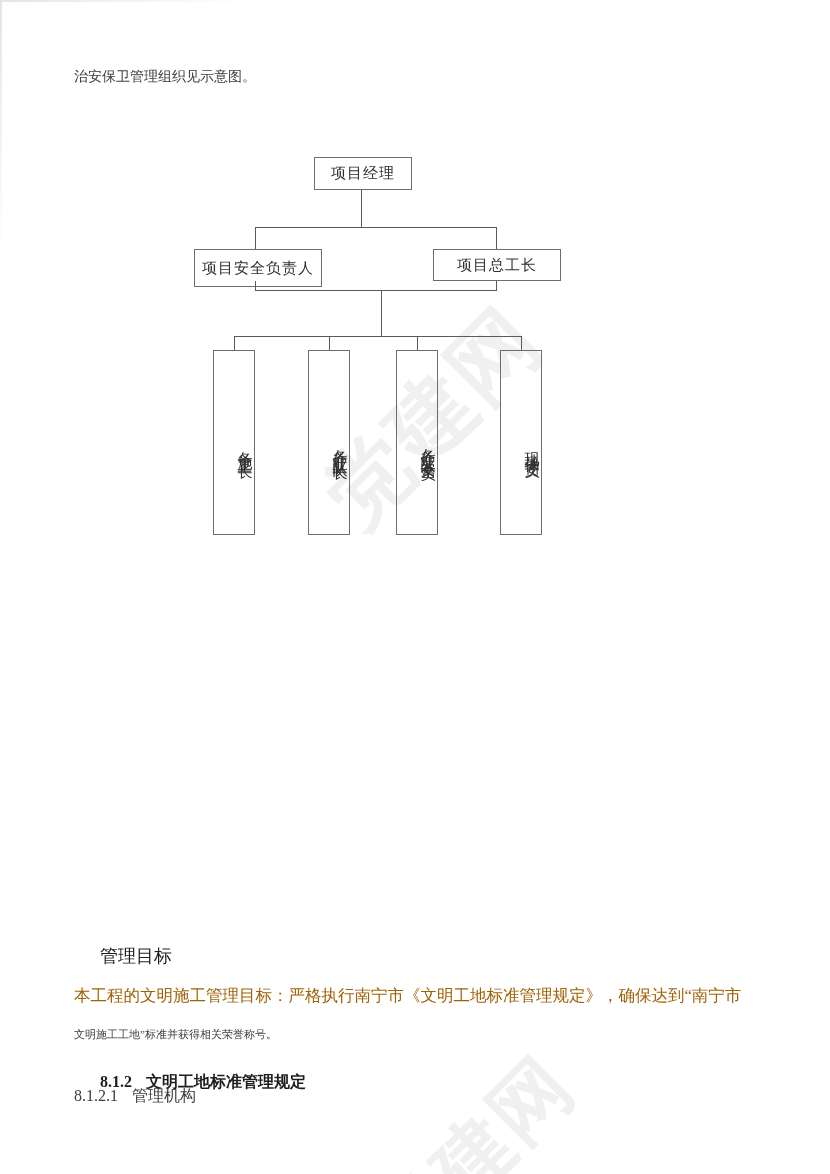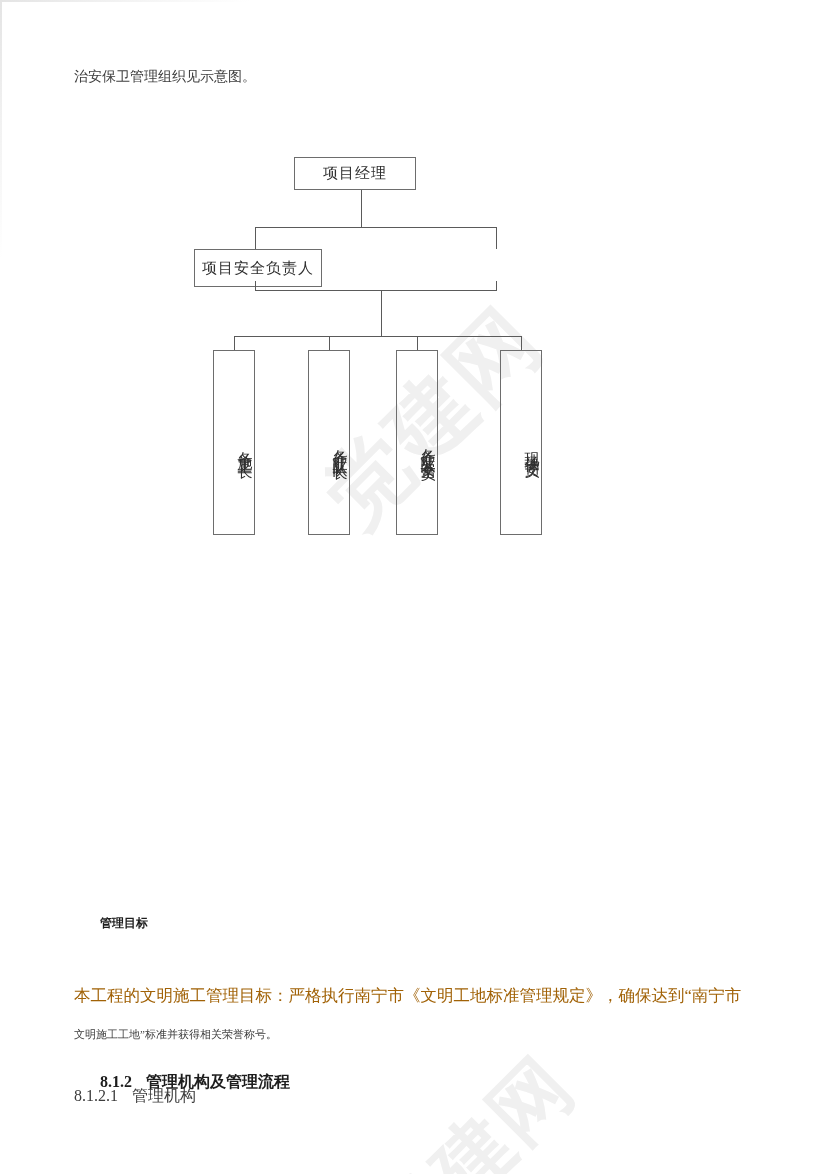--- a/index.html
+++ b/index.html
@@ -63,23 +63,23 @@
     font-size: 14px;
     line-height: 1;
     color: #3c3c3c;
     white-space: nowrap;
   }
   #intro-line { left: 74px; top: 70px; }
 
   #section-heading-goal {
     position: absolute;
     left: 100px;
-    top: 915px;
-    font-size: 12px;
-    font-weight: bold;
+    top: 944px;
+    font-size: 18px;
+    font-weight: normal;
     color: #1d1d1d;
     white-space: nowrap;
   }
   #goal-paragraph-line1 {
     position: absolute;
     left: 74px;
     top: 985px;
     font-size: 16.5px;
     color: #a16207;
     white-space: nowrap;
@@ -152,30 +152,31 @@
 
 <div id="page-edge-top"></div>
 <div id="page-edge-left"></div>
 
 <div class="body-text" id="intro-line">治安保卫管理组织见示意图。</div>
 
 <div id="org-chart">
 
   <div class="watermark" id="watermark-chart">党建网</div>
 
-  <div class="node" id="node-level1" style="left:294px; top:157px; width:122px; height:33px;">项目经理</div>
+  <div class="node" id="node-level1" style="left:314px; top:157px; width:98px; height:33px;">项目经理</div>
 
   <div class="connector v" style="left:361px; top:190px; height:37px;"></div>
 
   <div class="connector h" style="left:255px; top:227px; width:242px;"></div>
 
   <div class="connector v" style="left:255px; top:227px; height:22px;"></div>
   <div class="connector v" style="left:496px; top:227px; height:22px;"></div>
 
   <div class="node" id="node-level2-a" style="left:194px; top:249px; width:128px; height:38px;">项目安全负责人</div>
+  <div class="node" id="node-level2-b" style="left:433px; top:249px; width:128px; height:32px;">项目总工长</div>
 
   <div class="connector v" style="left:255px; top:281px; height:9px;"></div>
   <div class="connector v" style="left:496px; top:281px; height:9px;"></div>
   <div class="connector h" style="left:255px; top:290px; width:242px;"></div>
 
   <div class="connector v" style="left:381px; top:290px; height:46px;"></div>
   <div class="connector h" style="left:234px; top:336px; width:288px;"></div>
 
   <div class="connector v" style="left:234px; top:336px; height:14px;"></div>
   <div class="connector v" style="left:329px; top:336px; height:14px;"></div>
@@ -189,20 +190,20 @@
 
 </div>
 
 <div id="section-heading-goal">管理目标</div>
 
 <div id="goal-paragraph-line1">本工程的文明施工管理目标：严格执行南宁市《文明工地标准管理规定》，确保达到“南宁市</div>
 
 <div id="goal-paragraph-line2">文明施工工地”标准并获得相关荣誉称号。</div>
 
 <div id="section-heading-812">
-  <span class="num">8.1.2</span><span>管理机构及管理流程</span>
+  <span class="num">8.1.2</span><span>文明工地标准管理规定</span>
 </div>
 
 <div id="section-heading-8121">
   <span class="num">8.1.2.1</span><span>管理机构</span>
 </div>
 
 <div class="watermark" id="watermark-footer">党建网</div>
 
 </body></html>

